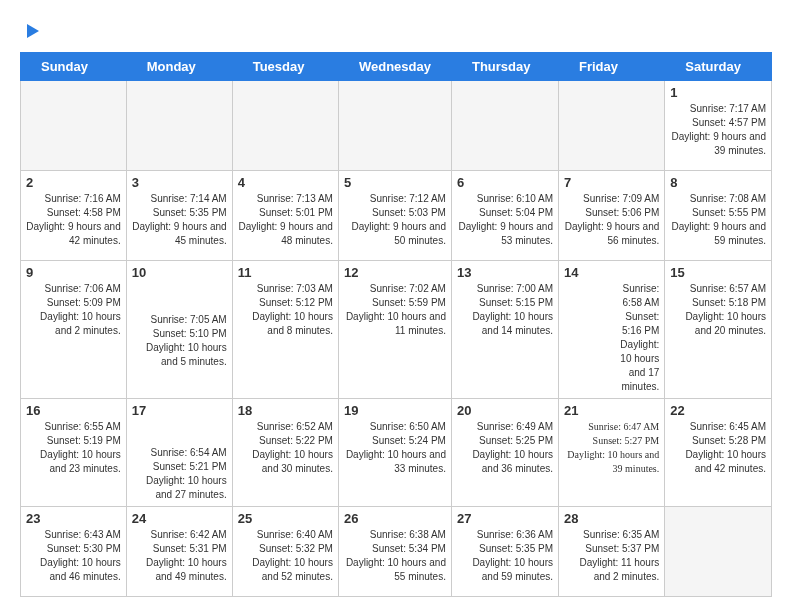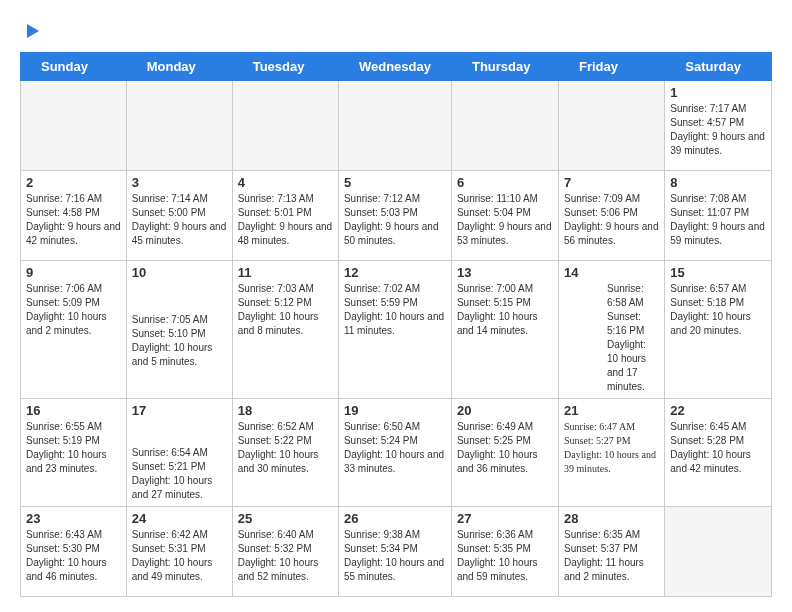--- a/index.html
+++ b/index.html
@@ -66,20 +66,21 @@
     .day-num {
       font-weight: bold;
       font-size: 13px;
       color: #333;
       margin-bottom: 2px;
     }
     .day-info {
       font-size: 10px;
       color: #333;
       line-height: 1.4;
+      text-align: right;
     }
   </style>
 </head>
 <body>
 
 <div class="header">
   <div class="logo">
     <div style="display:flex;align-items:center;">
       <span class="logo-text logo-general"></span>
       <svg width="22" height="22" viewBox="0 0 22 22" style="margin-left:1px;">
@@ -124,51 +125,51 @@
       <tr>
         <td>
           <div class="day-num">2</div>
           <div class="day-info" style="white-space: pre-line;">Sunrise: 7:16 AM
 Sunset: 4:58 PM
 Daylight: 9 hours and 42 minutes.</div>
         </td>
         <td>
           <div class="day-num">3</div>
           <div class="day-info" style="white-space: pre-line;">Sunrise: 7:14 AM
-Sunset: 5:00 PM
+Sunset: 5:35 PM
 Daylight: 9 hours and 45 minutes.</div>
         </td>
         <td>
           <div class="day-num">4</div>
           <div class="day-info" style="white-space: pre-line;">Sunrise: 7:13 AM
 Sunset: 5:01 PM
 Daylight: 9 hours and 48 minutes.</div>
         </td>
         <td>
           <div class="day-num">5</div>
           <div class="day-info" style="white-space: pre-line;">Sunrise: 7:12 AM
 Sunset: 5:03 PM
 Daylight: 9 hours and 50 minutes.</div>
         </td>
         <td>
           <div class="day-num">6</div>
-          <div class="day-info" style="white-space: pre-line;">Sunrise: 11:10 AM
+          <div class="day-info" style="white-space: pre-line;">Sunrise: 6:10 AM
 Sunset: 5:04 PM
 Daylight: 9 hours and 53 minutes.</div>
         </td>
         <td>
           <div class="day-num">7</div>
           <div class="day-info" style="white-space: pre-line;">Sunrise: 7:09 AM
 Sunset: 5:06 PM
 Daylight: 9 hours and 56 minutes.</div>
         </td>
         <td>
           <div class="day-num">8</div>
           <div class="day-info" style="white-space: pre-line;">Sunrise: 7:08 AM
-Sunset: 11:07 PM
+Sunset: 5:55 PM
 Daylight: 9 hours and 59 minutes.</div>
         </td>
       </tr>
       <tr>
         <td>
           <div class="day-num">9</div>
           <div class="day-info" style="white-space: pre-line;">Sunrise: 7:06 AM
 Sunset: 5:09 PM
 Daylight: 10 hours and 2 minutes.</div>
         </td>
@@ -267,21 +268,21 @@
 Daylight: 10 hours and 49 minutes.</div>
         </td>
         <td>
           <div class="day-num">25</div>
           <div class="day-info" style="white-space: pre-line;">Sunrise: 6:40 AM
 Sunset: 5:32 PM
 Daylight: 10 hours and 52 minutes.</div>
         </td>
         <td>
           <div class="day-num">26</div>
-          <div class="day-info" style="white-space: pre-line;">Sunrise: 9:38 AM
+          <div class="day-info" style="white-space: pre-line;">Sunrise: 6:38 AM
 Sunset: 5:34 PM
 Daylight: 10 hours and 55 minutes.</div>
         </td>
         <td>
           <div class="day-num">27</div>
           <div class="day-info" style="white-space: pre-line;">Sunrise: 6:36 AM
 Sunset: 5:35 PM
 Daylight: 10 hours and 59 minutes.</div>
         </td>
         <td>

